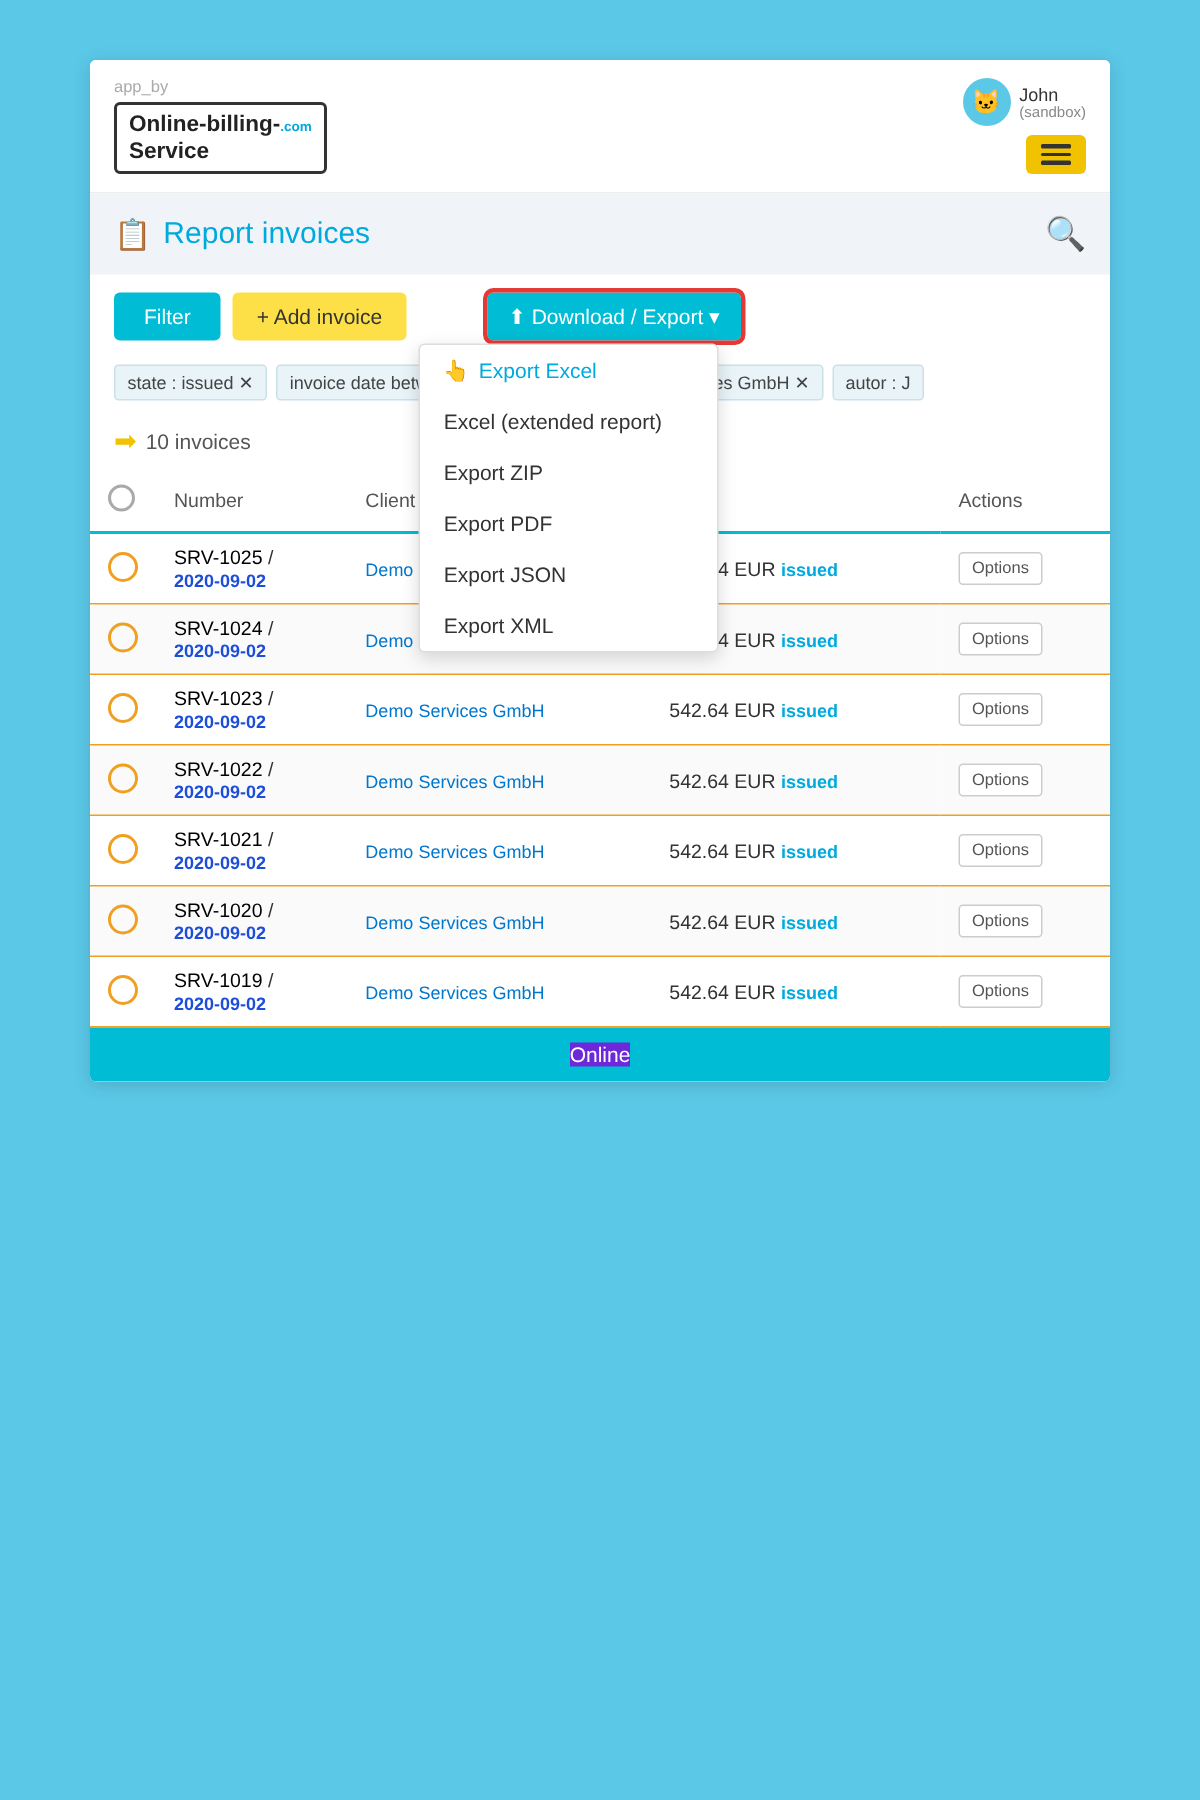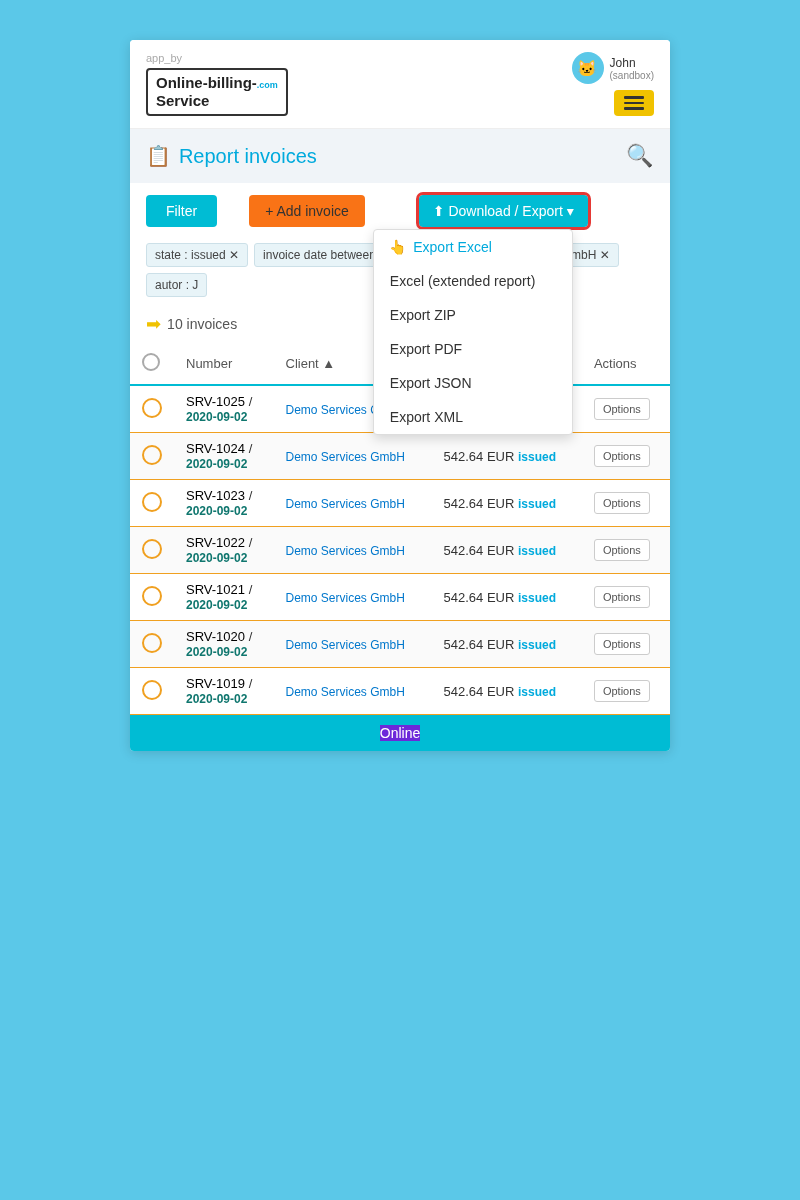--- a/index.html
+++ b/index.html
@@ -7,21 +7,21 @@
       background: #5bc8e8;
       display: flex;
       justify-content: center;
       align-items: flex-start;
       min-height: 1200px;
       padding: 40px 0;
       font-family: Arial, sans-serif;
     }
     .app-container {
       background: #fff;
-      width: 540px;
+      width: 680px;
       border-radius: 4px;
       overflow: hidden;
       box-shadow: 0 2px 12px rgba(0,0,0,0.15);
     }
     
     .header {
       background: #fff;
       padding: 12px 16px;
       display: flex;
       align-items: center;
@@ -140,31 +140,30 @@
       background: #00bcd4;
       color: #fff;
       border: none;
       border-radius: 4px;
       padding: 8px 20px;
       font-size: 14px;
       cursor: pointer;
       text-align: right;
     }
     .btn-add {
-      background: #f97316;
+      background: #fde047;
       color: #333;
       border: none;
       border-radius: 4px;
       padding: 8px 16px;
       font-size: 14px;
       cursor: pointer;
       display: flex;
       align-items: center;
       gap: 4px;
-      margin-left: 24px;
     }
     .btn-download {
       background: #00bcd4;
       color: #fff;
       border: none;
       border-radius: 4px;
       padding: 8px 14px;
       font-size: 14px;
       cursor: pointer;
       display: flex;
@@ -281,21 +280,21 @@
       border: 2px solid #f0a020;
       display: inline-block;
     }
     .inv-number {
       color: #000000;
       font-size: 13px;
     }
     .inv-date {
       font-weight: bold;
       font-size: 12px;
-      color: #0f766e;
+      color: #1d4ed8;
       text-align: right;
     }
     .inv-client {
       color: #0077cc;
       font-size: 12px;
     }
     .inv-amount {
       font-size: 13px;
       color: #333;
     }

